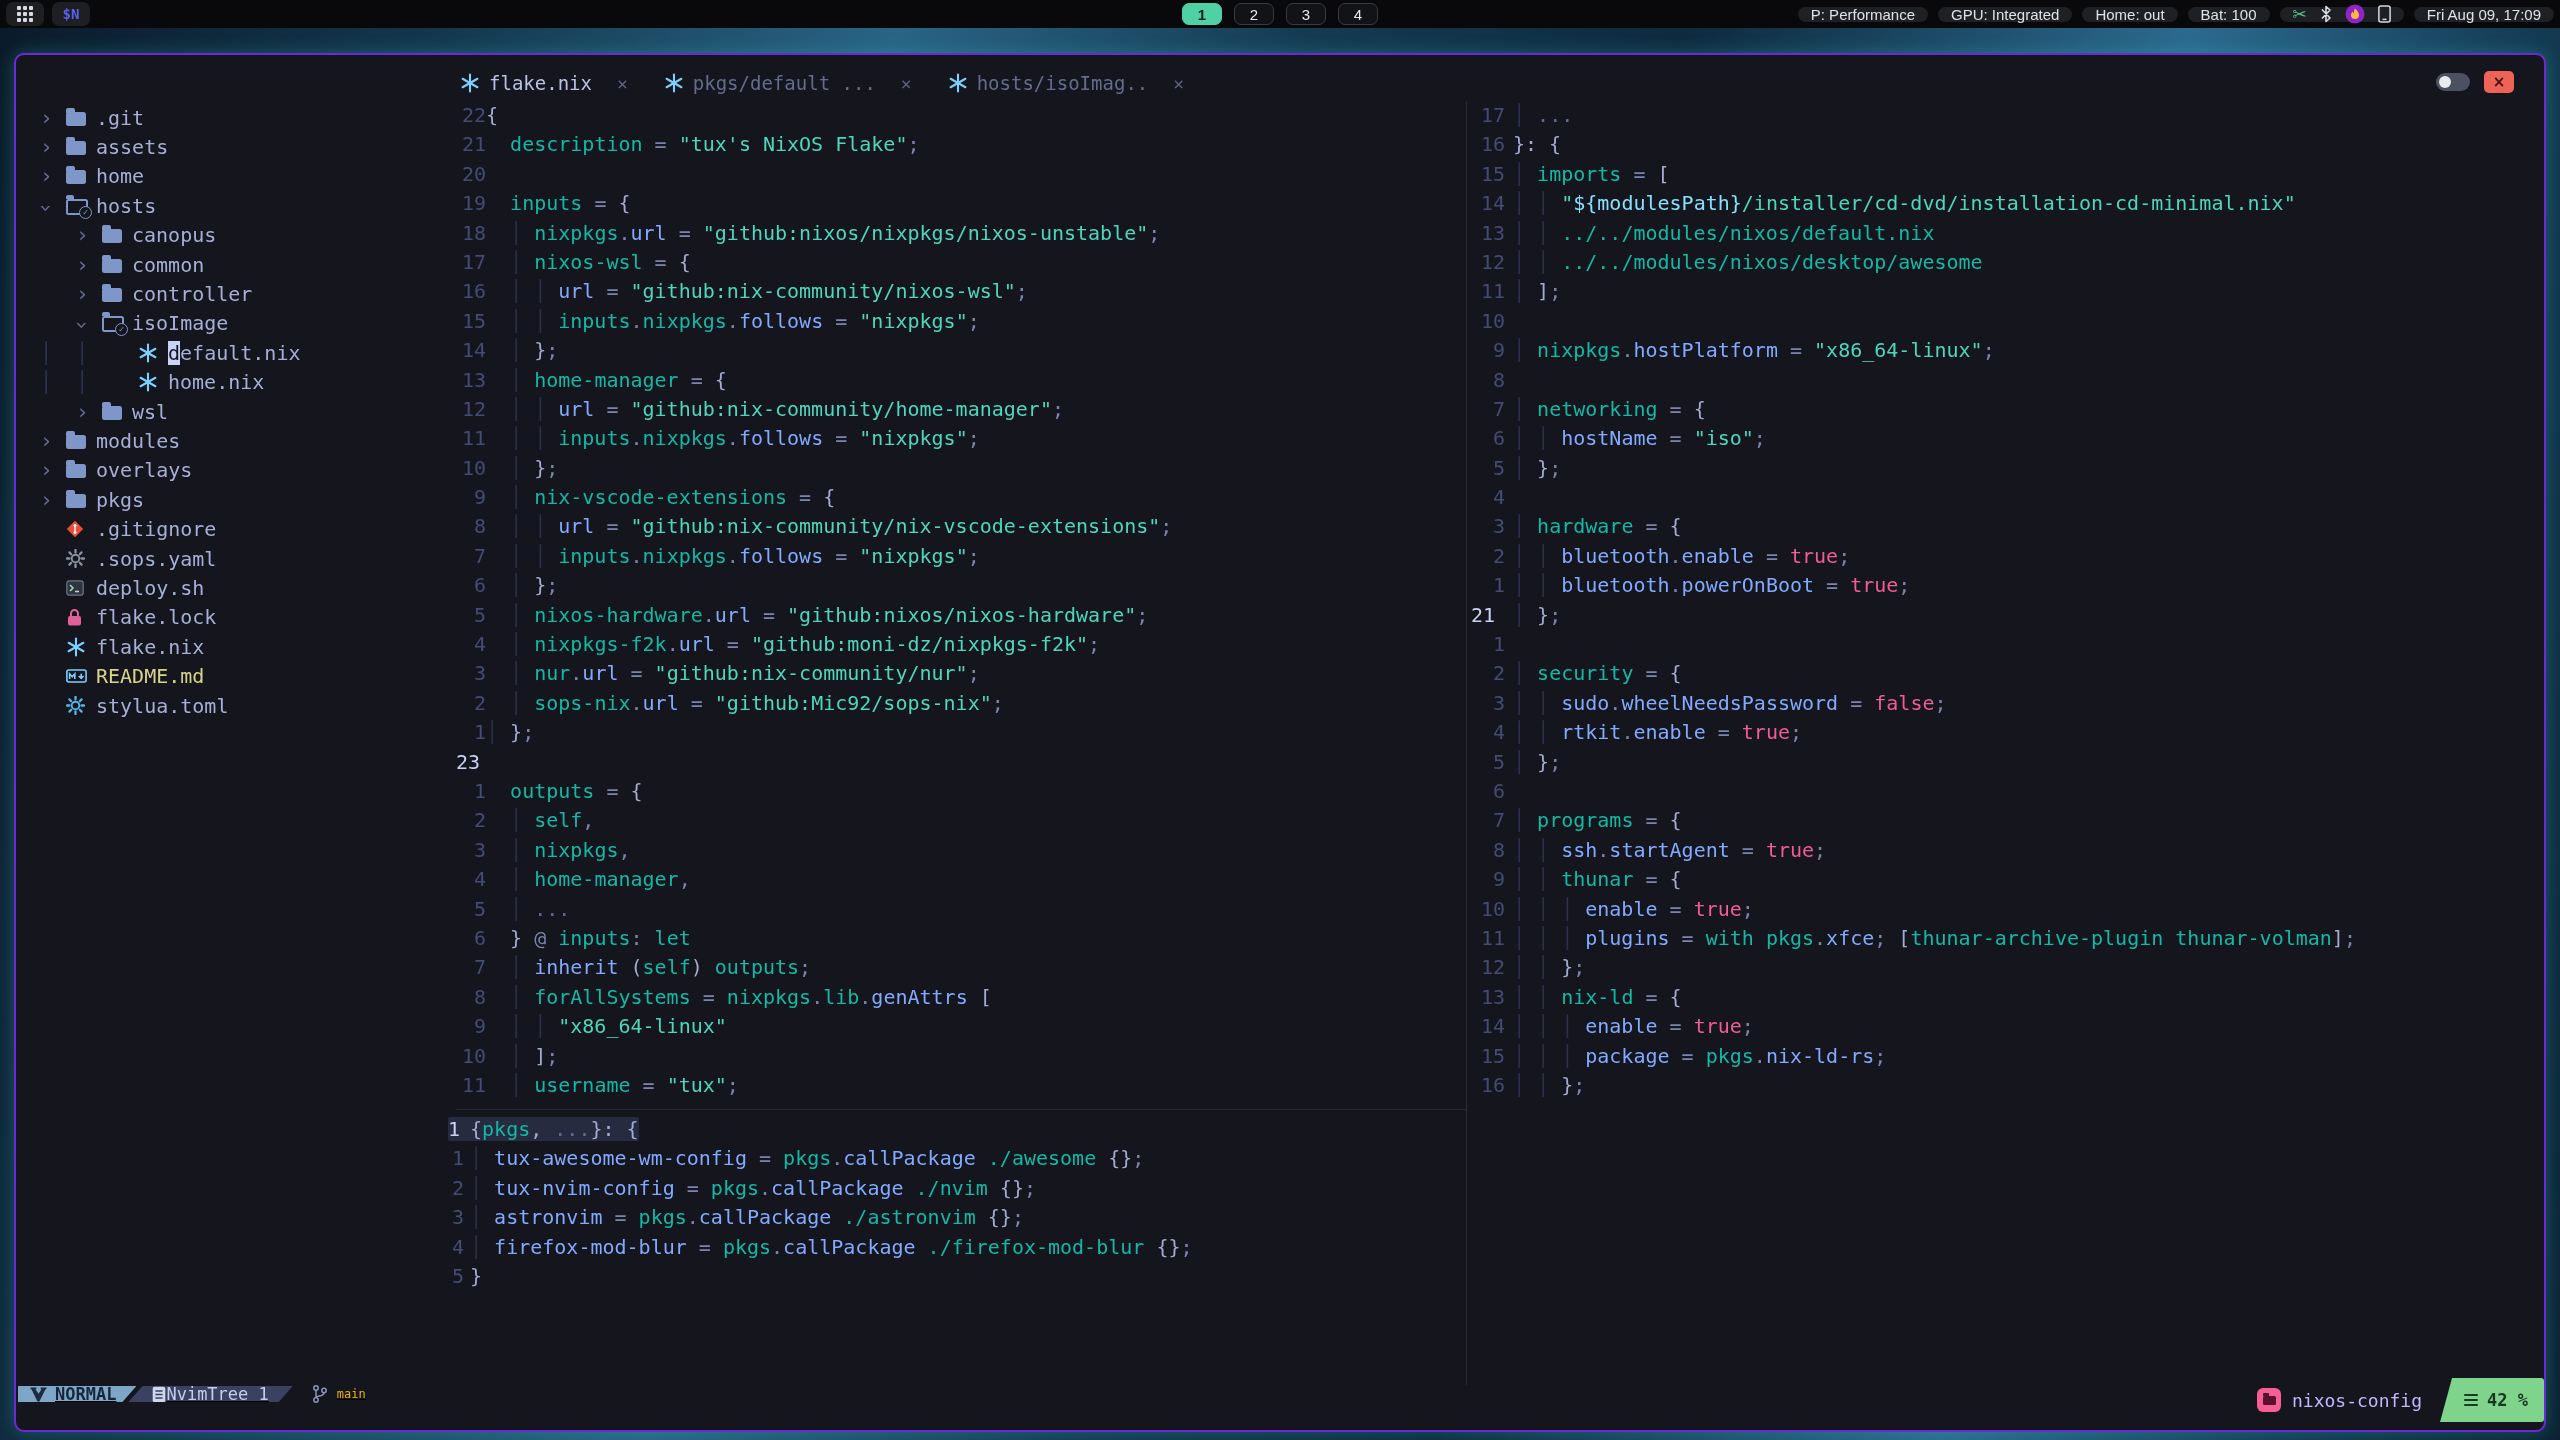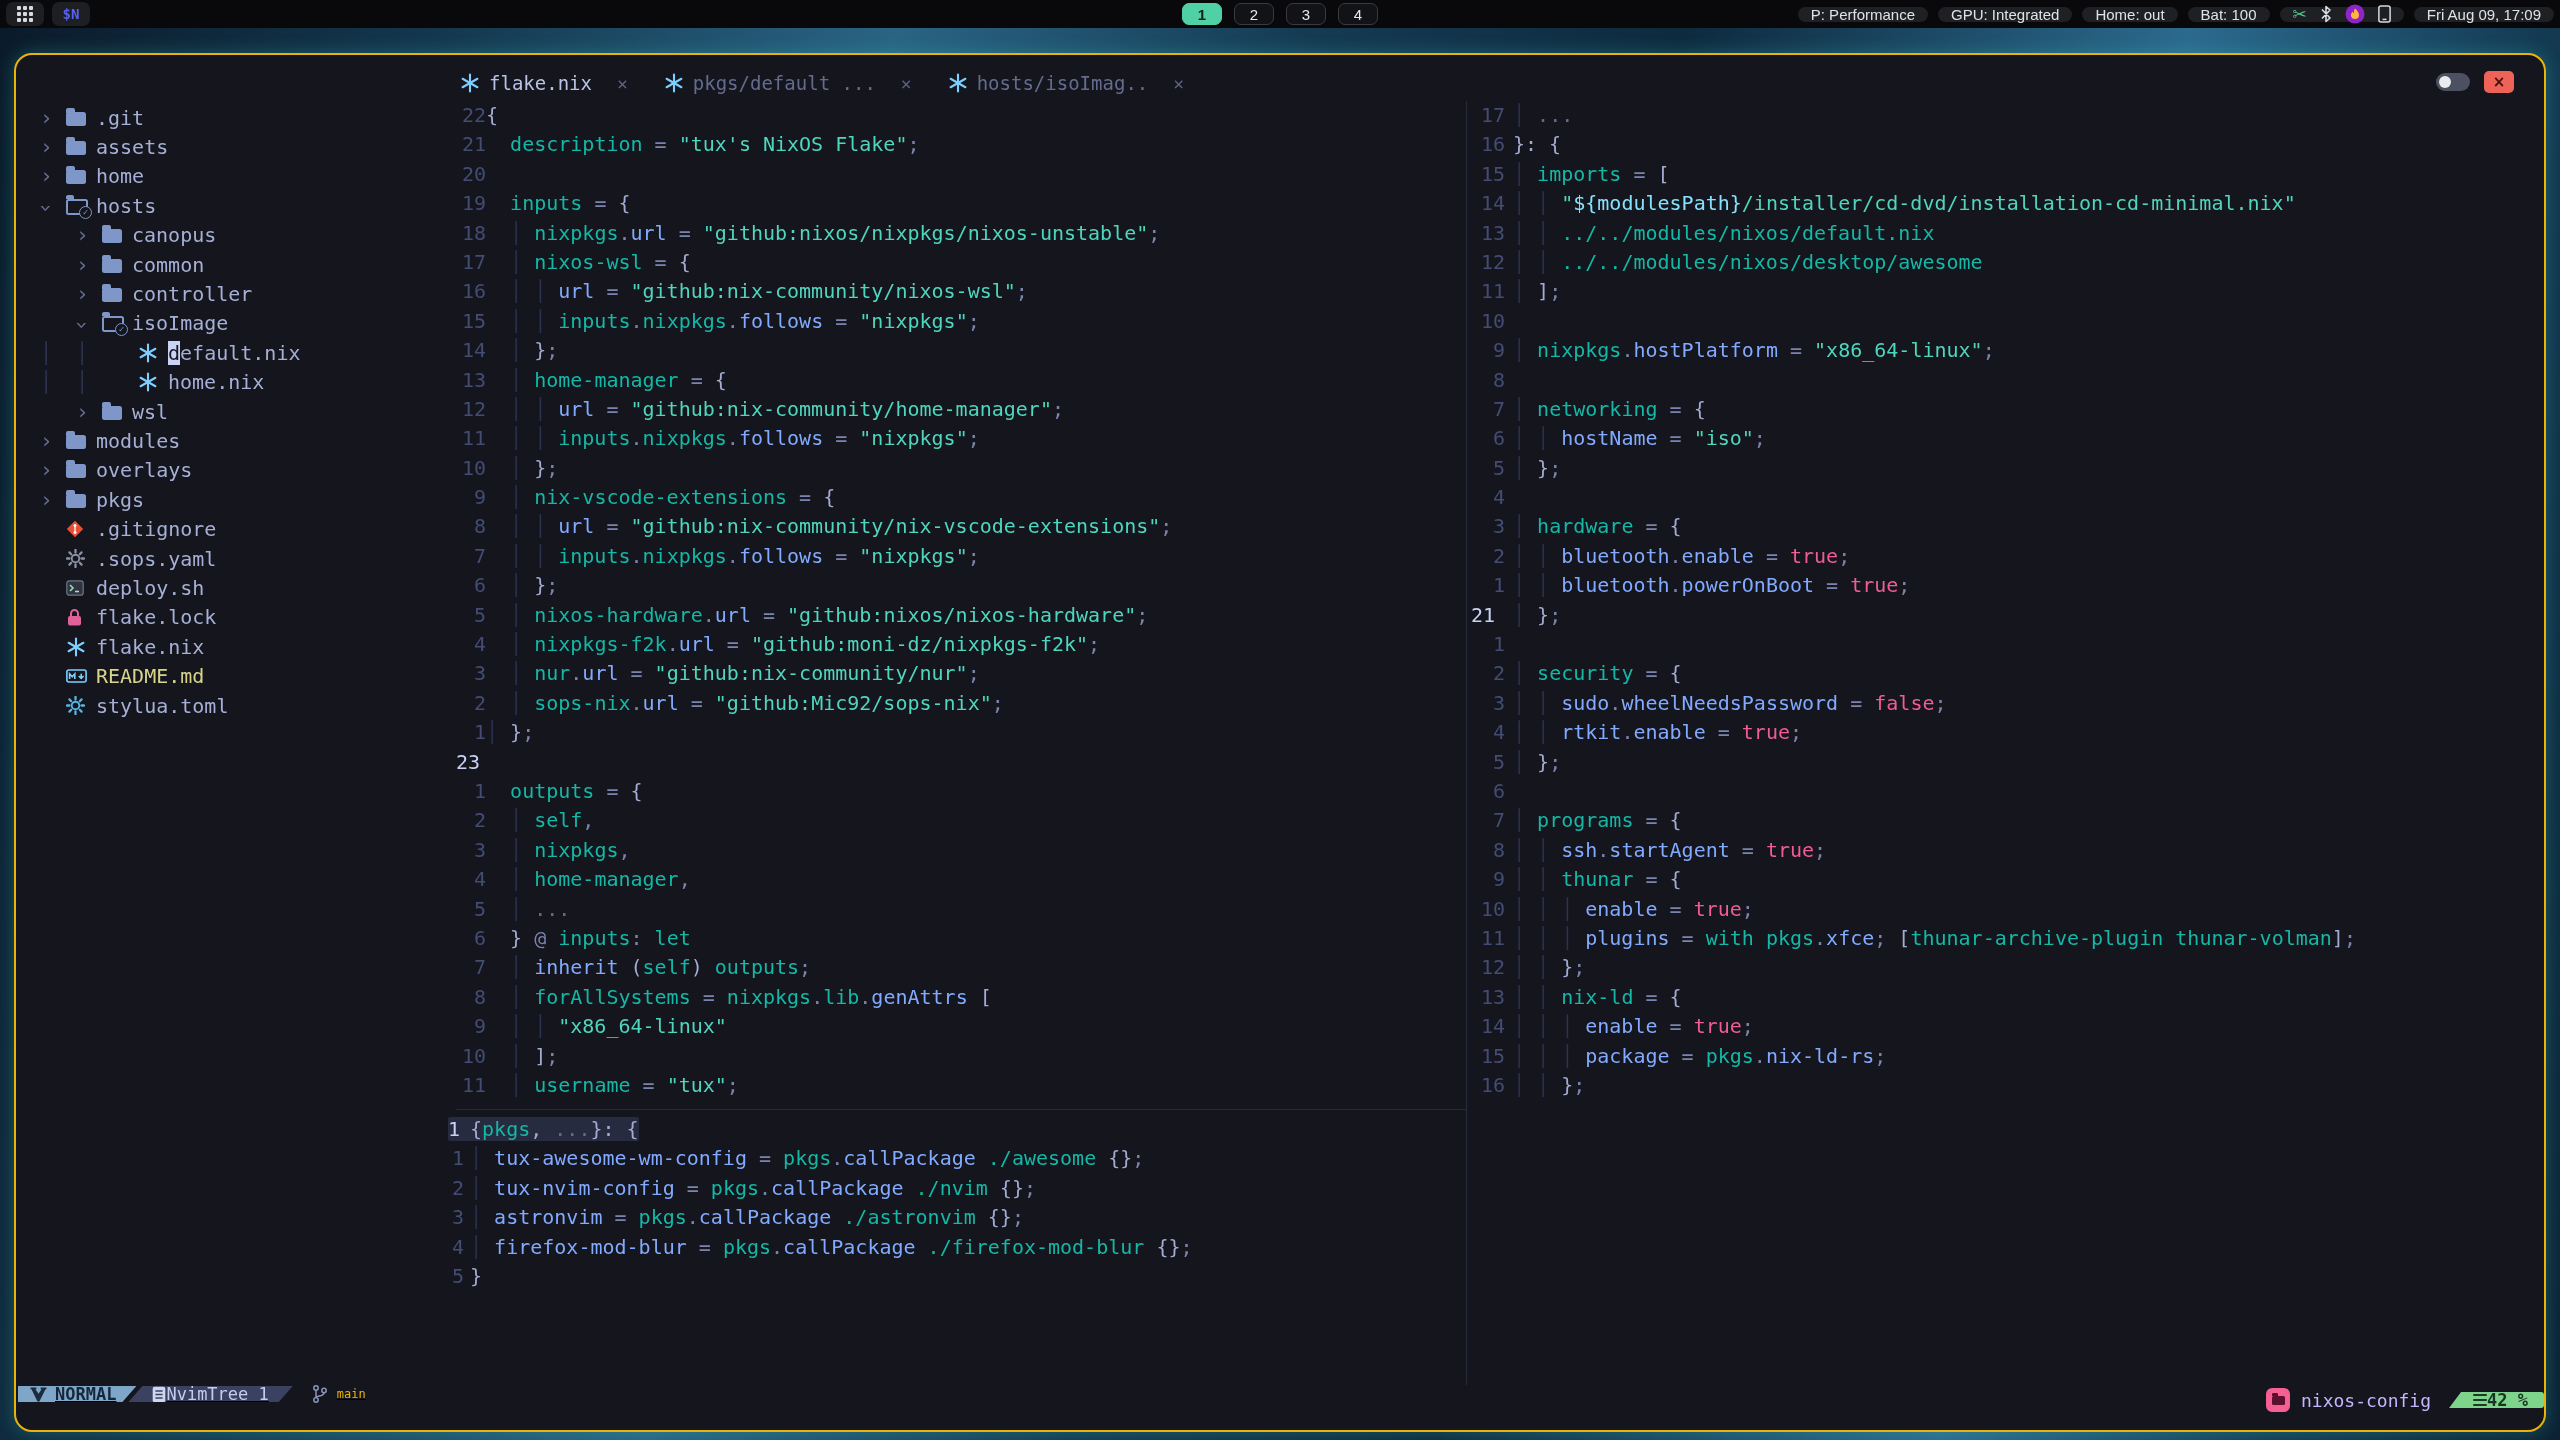--- a/index.html
+++ b/index.html
@@ -14,21 +14,21 @@
   .tb-iconbtn{width:38px;height:24px;border-radius:7px;background:#1e1f22;display:flex;align-items:center;justify-content:center;border:none;}
   .tb-logo{font:bold 14px "DejaVu Sans Mono",monospace;color:#5661f0;}
   .tb-center{position:absolute;left:50%;top:3px;transform:translateX(-50%);display:flex;gap:12px;}
   .ws{width:40px;height:22px;border-radius:7px;display:flex;align-items:center;justify-content:center;
       font-size:15px;color:#e7e9ec;background:#121316;border:1px solid #3a3b40;}
   .ws.active{background:#4fd1a5;color:#122019;border-color:#4fd1a5;font-weight:bold;}
   .tb-right{position:absolute;right:6px;top:2px;display:flex;gap:10px;align-items:center;height:24px;}
   .pill{height:15px;border-radius:8px;background:#1f2023;color:#dfe2e6;font-size:15px;display:flex;align-items:center;padding:0 13px;gap:13px;}
   
   .window{position:absolute;left:14px;top:53px;right:14px;bottom:8px;background:#14151d;
-    border:2px solid #eab308;border-radius:18px;box-shadow:0 0 18px rgba(46,211,195,.28);}
+    border:2px solid #6d28d9;border-radius:10px;box-shadow:0 0 18px rgba(46,211,195,.28);}
   
   .tabbar{position:absolute;left:0;top:10px;right:0;height:36px;}
   #tabs{position:absolute;left:444px;top:0;display:flex;gap:36px;align-items:center;height:36px;
         font:19px "DejaVu Sans Mono",monospace;}
   .tab{display:flex;align-items:center;gap:9px;color:#646c8e;}
   .tab.active{color:#b9c3e6;}
   .tab .close{color:#5a6284;margin-left:16px;font-size:18px;}
   .winctl{position:absolute;right:30px;top:6px;display:flex;gap:14px;align-items:center;}
   .wc-toggle{width:34px;height:18px;border-radius:9px;background:#4b5160;position:relative;}
   .wc-toggle::before{content:"";position:absolute;left:3px;top:3px;width:12px;height:12px;border-radius:50%;background:#e9ebef;}
@@ -74,22 +74,22 @@
     padding:0 20px 0 12px;clip-path:polygon(0 0,100% 0,calc(100% - 14px) 100%,0 100%);}
   .seg-buf{display:flex;align-items:center;gap:0;background:#3b4261;color:#c3cdee;font-size:17px;
     padding:0 24px;margin-left:-8px;clip-path:polygon(14px 0,100% 0,calc(100% - 14px) 100%,0 100%);}
   .seg-branch{display:flex;align-items:center;gap:8px;color:#eab308;font-size:12px;margin-left:18px;}
   .sb-right{position:absolute;right:0;top:0;display:flex;align-items:center;height:28px;}
   .proj{display:flex;align-items:center;gap:11px;margin-right:18px;}
   .proj-chip{width:24px;height:24px;border-radius:6px;background:#f55f93;display:flex;align-items:center;justify-content:center;}
   .proj-fold{width:13px;height:9px;background:#5c1030;border-radius:1.5px;position:relative;display:inline-block;}
   .proj-fold::before{content:"";position:absolute;left:0;top:-3px;width:6px;height:3px;background:#5c1030;border-radius:1px 1px 0 0;}
   .proj-label{color:#c4b5fd;font-size:18px;}
-  .seg-progress{display:flex;align-items:center;background:#7fd48c;color:#193524;font-size:17px;font-weight:bold;
-    height:16px;padding:0 16px 0 24px;clip-path:polygon(12px 0,100% 0,100% 100%,0 100%);border-radius:0 3px 3px 0;}
+  .seg-progress{display:flex;align-items:center;gap:9px;background:#7fd48c;color:#193524;font-size:17px;font-weight:bold;
+    height:44px;padding:0 16px 0 24px;clip-path:polygon(12px 0,100% 0,100% 100%,0 100%);border-radius:0 3px 3px 0;}
   .bars{display:inline-flex;flex-direction:column;gap:2.5px;}
   .bars i{display:block;width:14px;height:2.5px;background:#1c3a24;border-radius:1px;}
   .icon{display:inline-flex;align-items:center;}
 </style>
 </head>
 <body>
 
 <div class="topbar">
   <div class="tb-left">
     <button class="tb-iconbtn">

